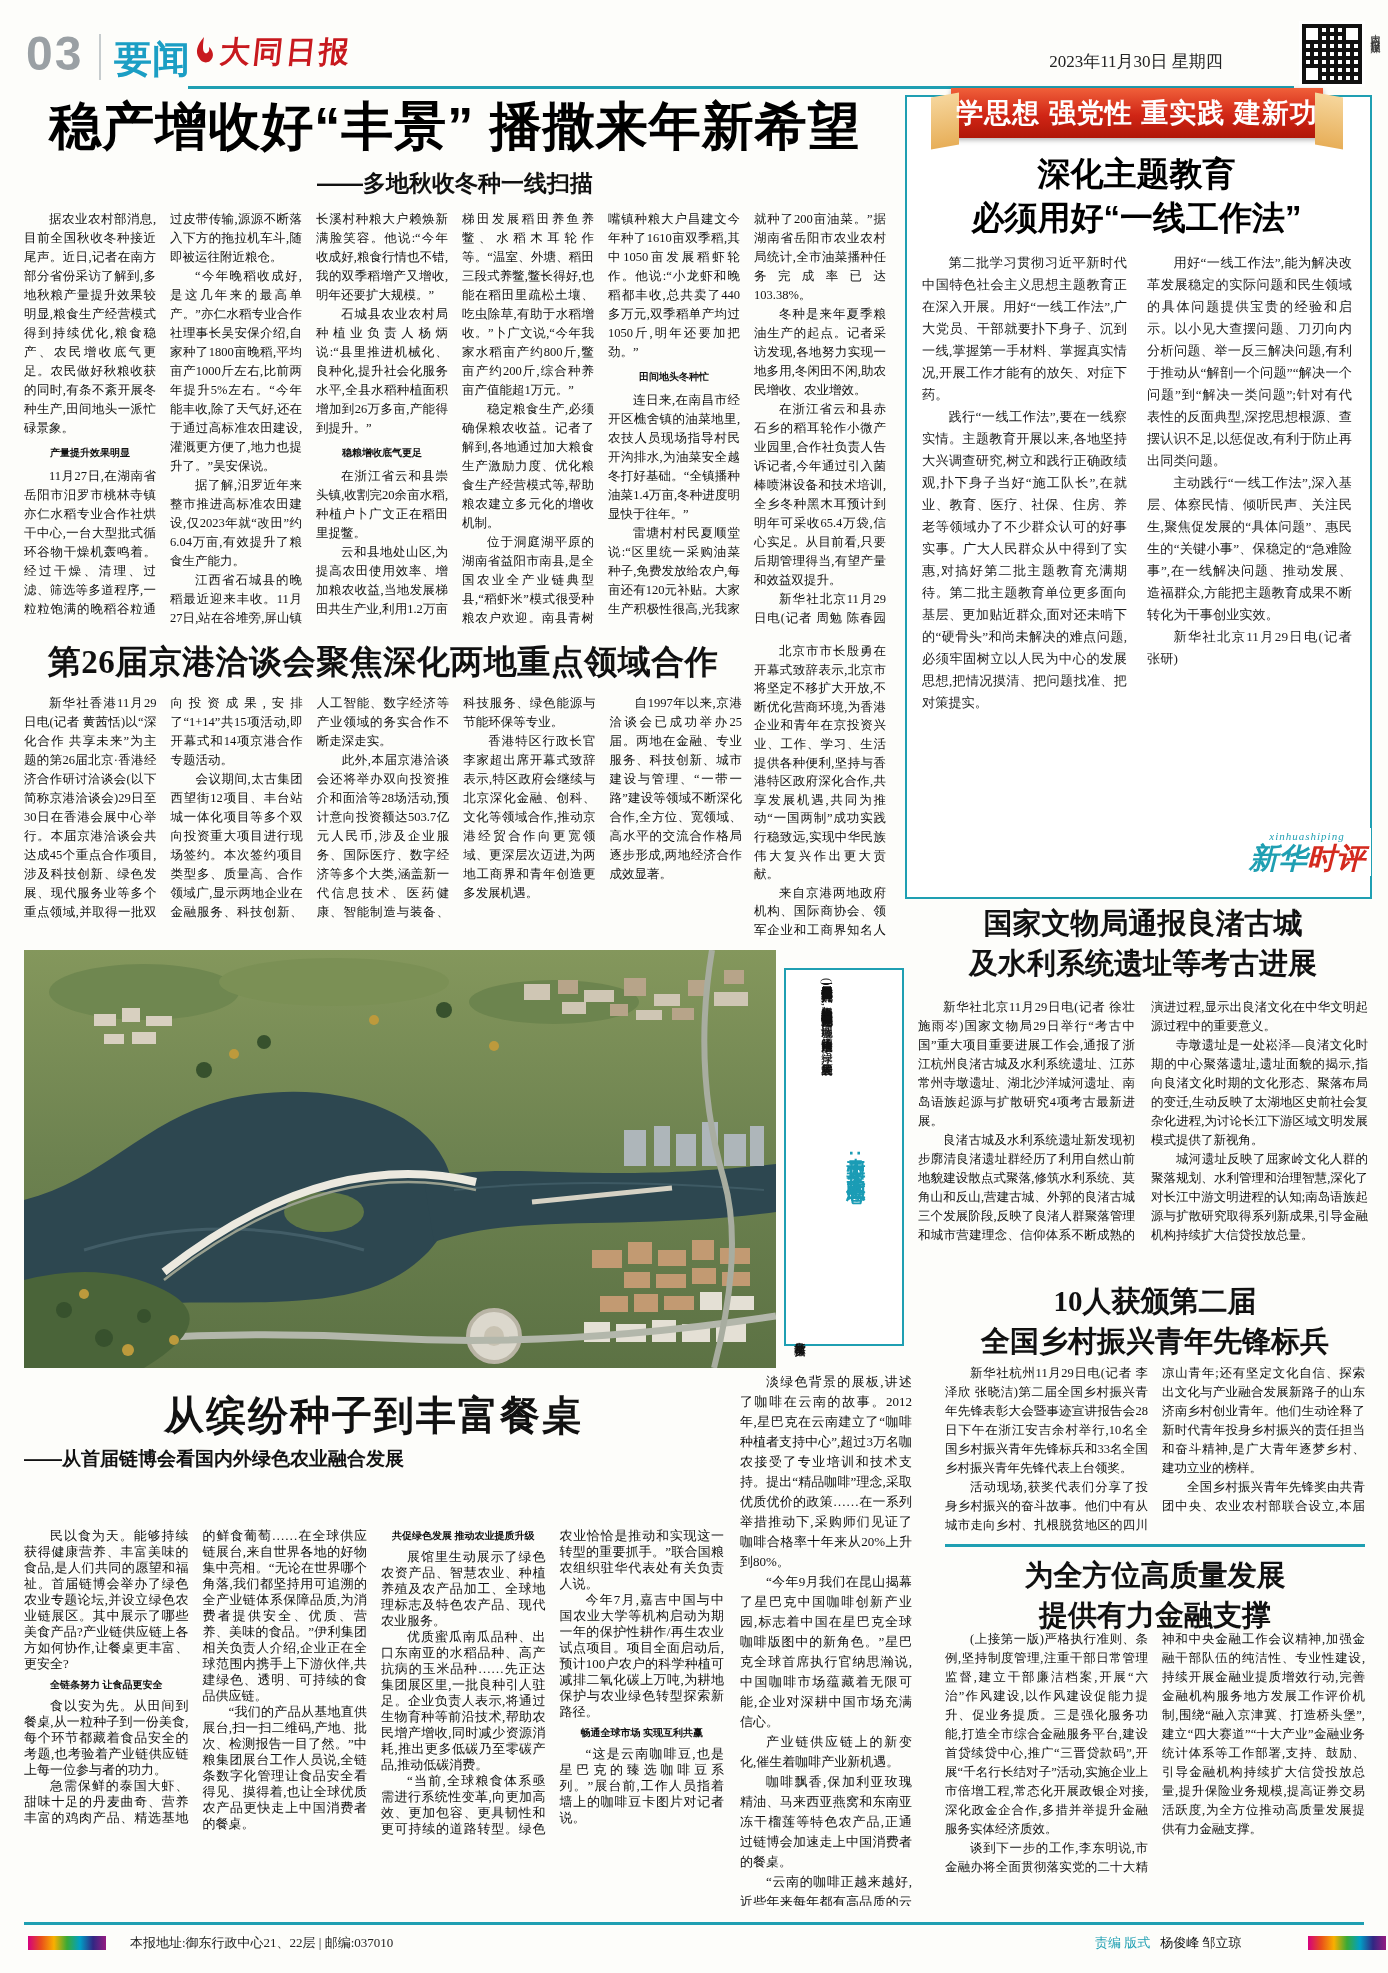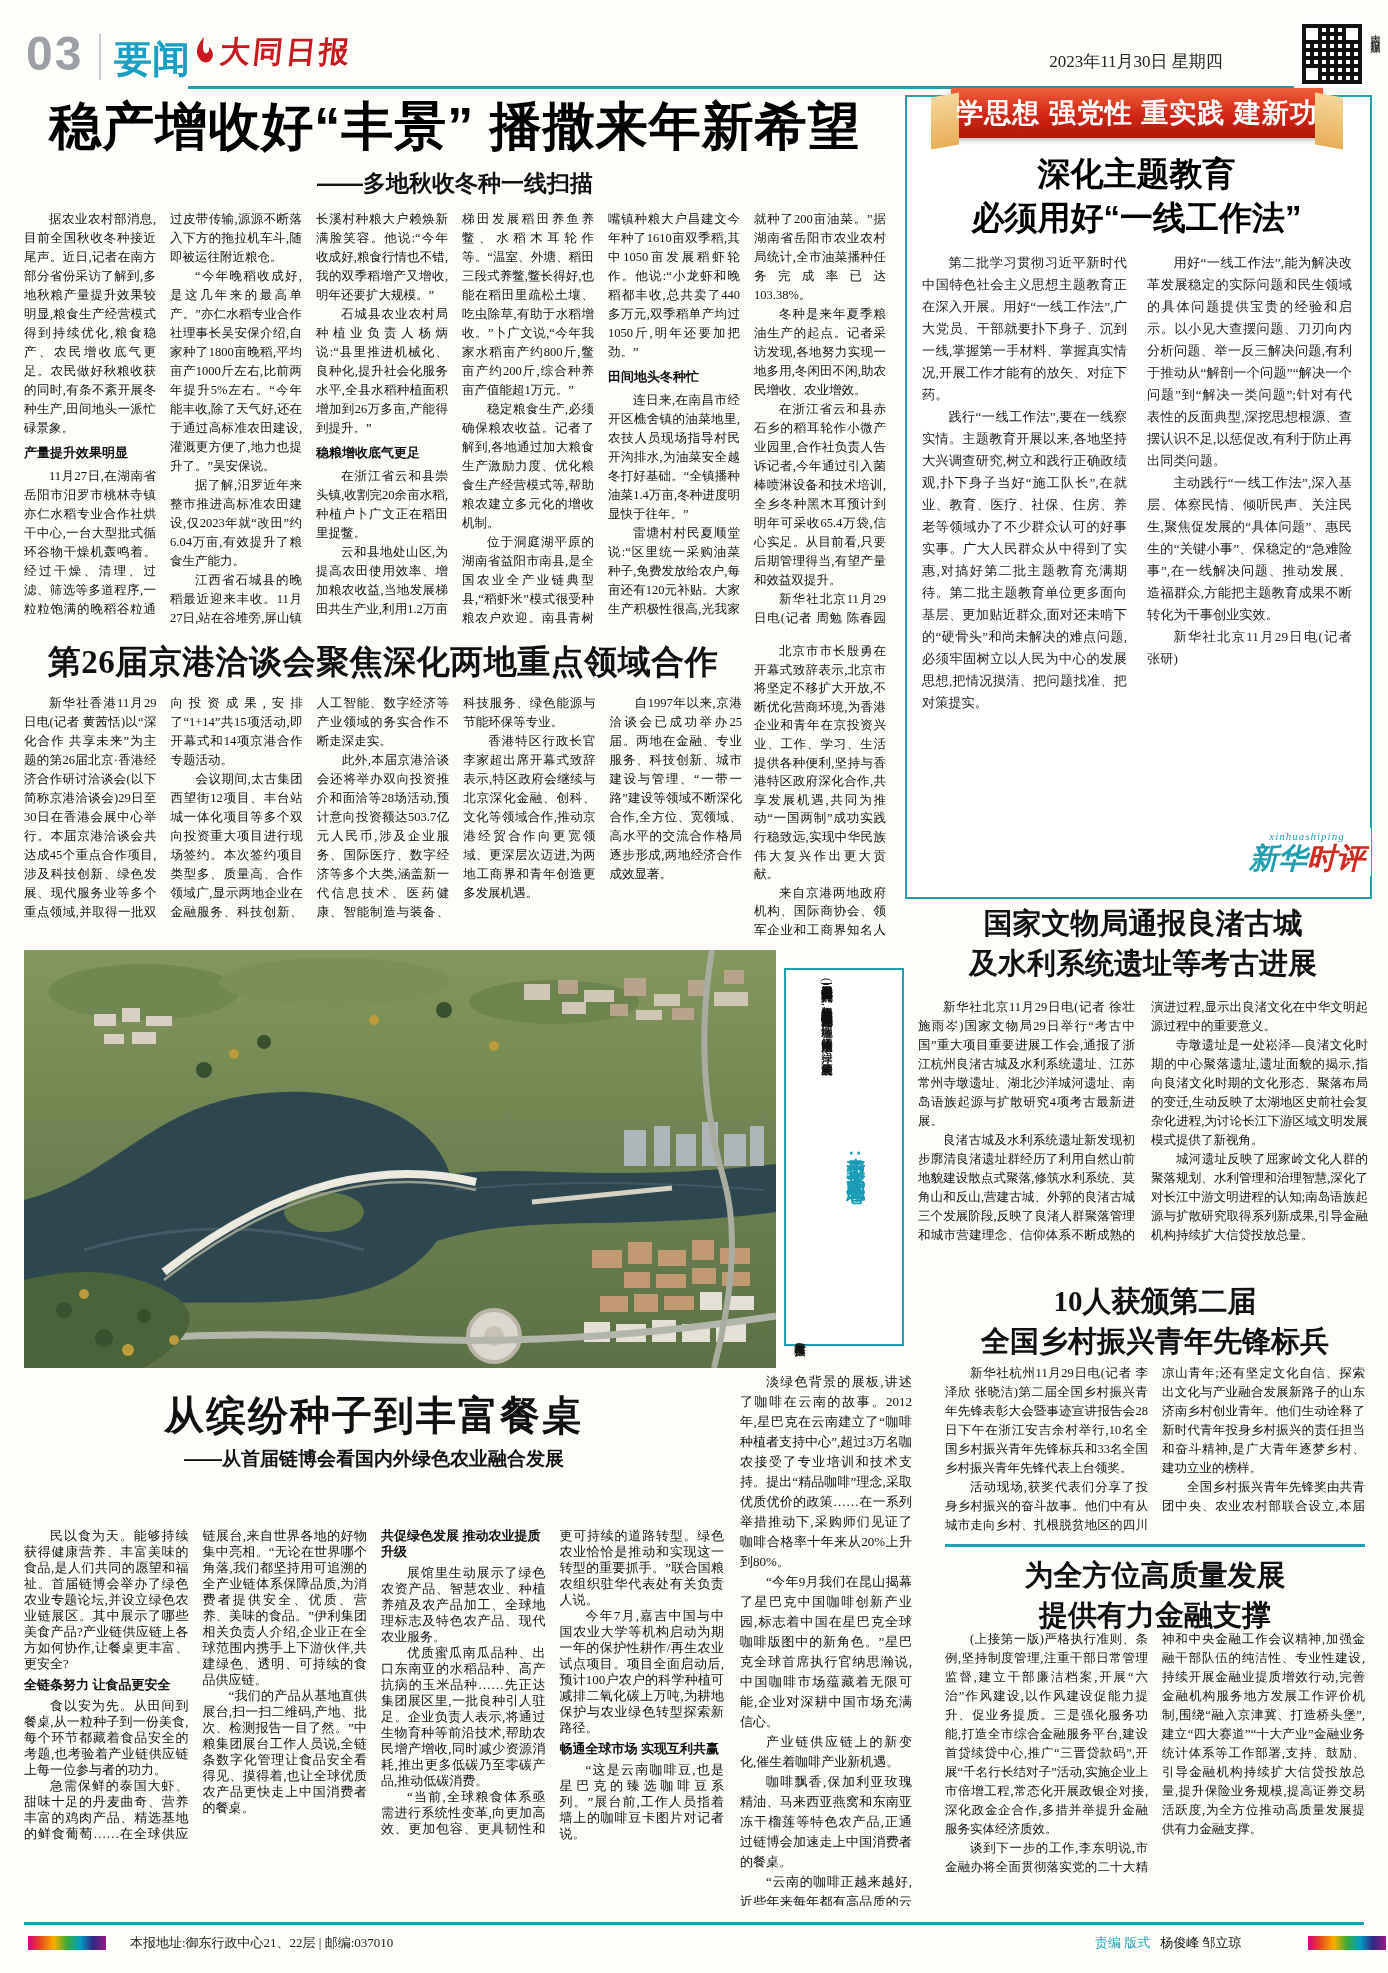--- a/index.html
+++ b/index.html
@@ -20,22 +20,22 @@
   .qr{left:1302px;top:24px;width:60px;height:60px;background:
         repeating-linear-gradient(0deg,#111 0 4px,transparent 4px 8px),
         repeating-linear-gradient(90deg,#111 0 4px,#fff 4px 8px);outline:3px solid #fff;}
   .qr i{position:absolute;width:12px;height:12px;border:3px solid #111;background:#fff;}
   .qr i.tl{left:1px;top:1px;} .qr i.tr{right:1px;top:1px;} .qr i.bl{left:1px;bottom:1px;}
   .qr-label{left:1368px;top:26px;writing-mode:vertical-rl;font-size:10px;color:#333;letter-spacing:2px;}
 
   
   .cols{column-gap:14px;font-size:12.5px;line-height:19px;text-align:justify;overflow:hidden;}
   .cols p{margin:0;text-indent:2em;}
-  .cols h4{margin:5px 0;text-align:left;text-indent:0;font-size:13px;
-           font-family:Liberation Sans, sans-serif;}
+  .cols h4{margin:5px 0;text-align:center;text-indent:0;font-size:10px;
+           font-family:Liberation Serif, serif;}
   .tailcol{font-size:12.5px;line-height:18.6px;text-align:justify;overflow:hidden;}
   .tailcol p{margin:0;text-indent:2em;}
 
   
   .lead-hl{left:24px;top:92px;width:862px;text-align:center;white-space:nowrap;
            font-family:"Liberation Sans","DejaVu Sans",sans-serif;
            font-size:52px;font-weight:900;letter-spacing:1px;color:#000000;}
   .lead-sub{left:24px;top:168px;width:862px;text-align:center;
            font-family:"Liberation Sans","DejaVu Sans",sans-serif;font-size:23px;font-weight:bold;}
   .lead-body{left:24px;top:210px;width:862px;height:420px;column-count:6;}
@@ -84,21 +84,21 @@
   .arch-body{left:918px;top:998px;width:450px;height:280px;column-count:2;column-gap:16px;}
   .youth-title{left:945px;top:1281px;width:420px;}
   .youth-body{left:945px;top:1364px;width:420px;height:172px;column-count:2;}
   .rail-rule{left:945px;top:1544px;width:420px;height:2.5px;background:#1f9fb2;}
   .fin-title{left:945px;top:1555px;width:420px;font-family:"Liberation Sans","DejaVu Sans",sans-serif;}
   .fin-body{left:945px;top:1630px;width:420px;height:278px;column-count:2;}
 
   
   .agri-hl{left:24px;top:1388px;width:700px;text-align:center;font-size:40px;font-weight:bold;
            letter-spacing:2px;white-space:nowrap;}
-  .agri-sub{left:24px;top:1446px;width:700px;text-align:center;
+  .agri-sub{left:24px;top:1446px;width:700px;text-align:left;
            font-family:"Liberation Sans","DejaVu Sans",sans-serif;font-size:19px;font-weight:bold;}
   .agri-body{left:24px;top:1484px;width:700px;height:422px;column-count:4;font-size:13px;line-height:16px;margin-top:44px;}
   .agri-tail{left:740px;top:1372px;width:172px;height:534px;font-size:13px;line-height:20px;}
 
   
   .foot-rule{left:24px;top:1922px;width:1340px;height:3px;background:#1f9fb2;}
   .rainbow{top:1936px;width:78px;height:14px;
      background:linear-gradient(90deg,#d4007f,#e94e1b,#f9b000,#3aaa35,#00a0c6,#312783,#951b81);}
   .foot-addr{left:130px;top:1934px;font-size:13px;color:#222;}
   .foot-ed{left:1095px;top:1934px;font-size:13px;}

